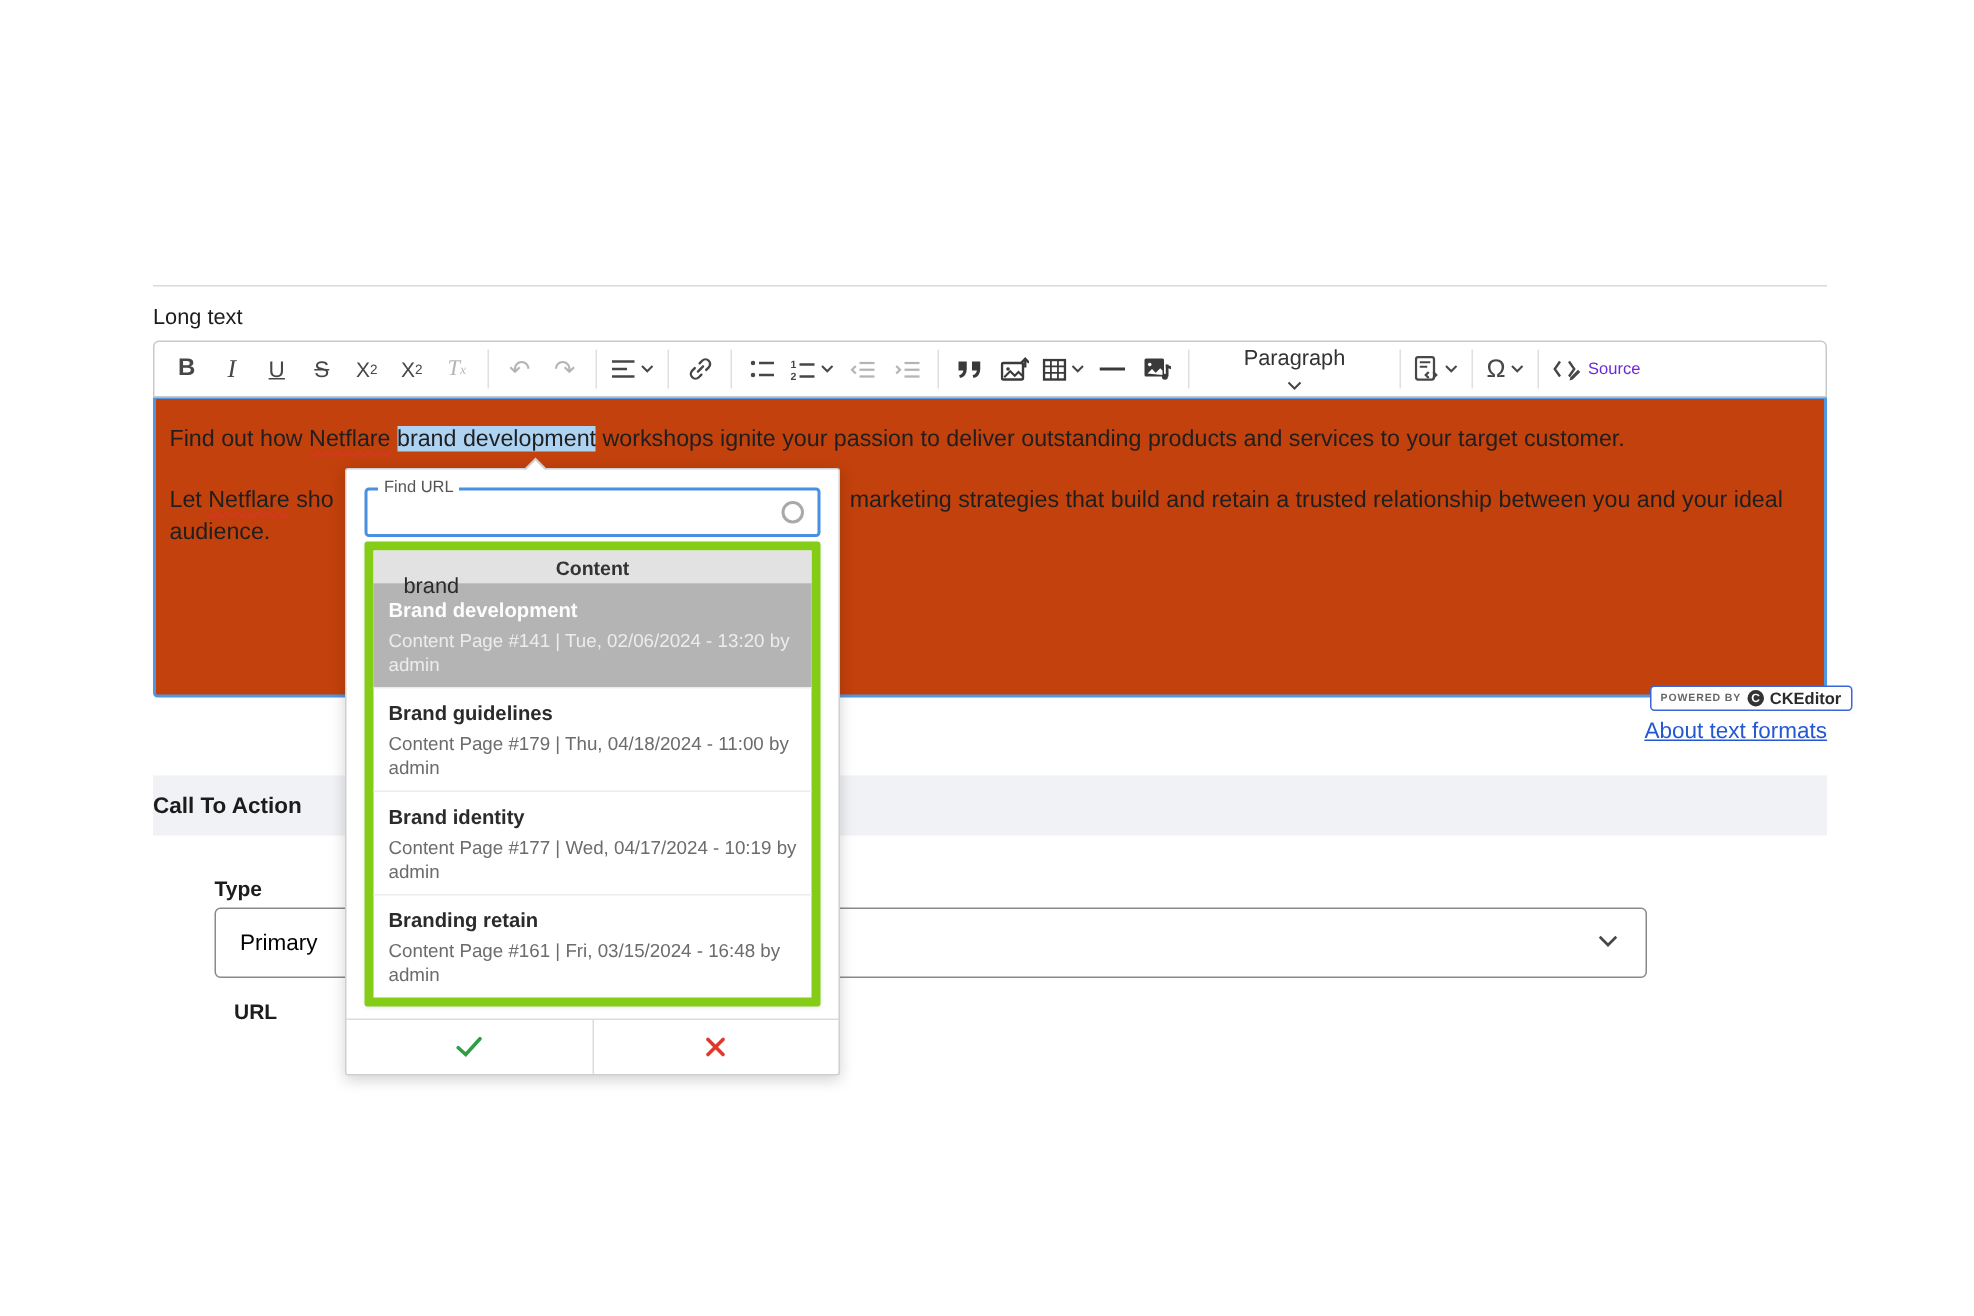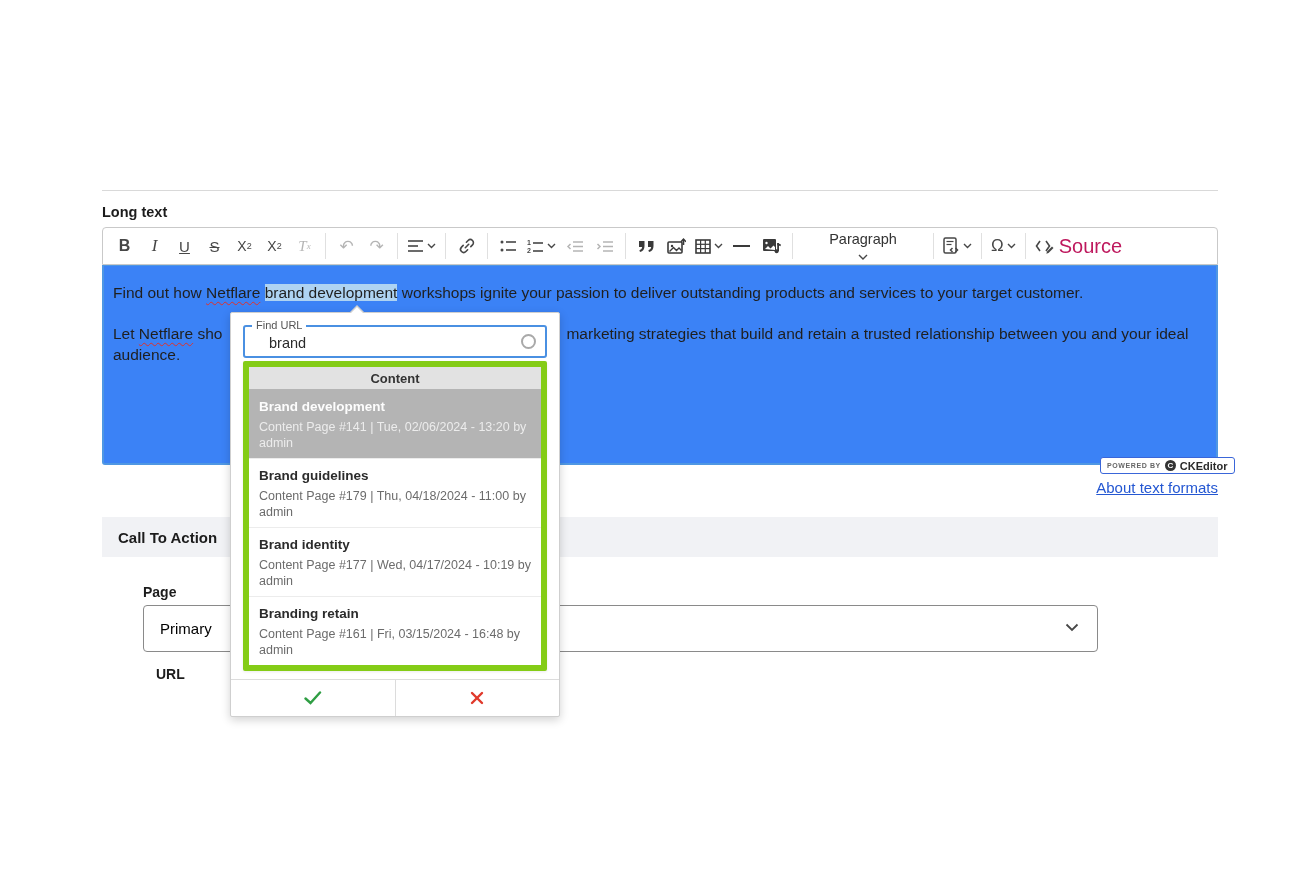--- a/index.html
+++ b/index.html
@@ -2,46 +2,46 @@
 <html><head>
 <meta charset="utf-8">
 <style>
   * { box-sizing: border-box; margin: 0; padding: 0; }
   html,body { width:1316px; height:877px; background:#fff; font-family:"Liberation Sans", sans-serif; position:relative; overflow:hidden; }
 
   .abs { position:absolute; }
 
   
   .top-divider { left:102px; top:190px; width:1116px; height:1px; background:#d9d9d9; }
-  .field-label { left:102px; top:204px; font-size:14.5px; font-weight:bold; color:#1c1c1c; }
+  .field-label { left:102px; top:204px; font-size:14.5px; font-weight:normal; color:#1c1c1c; }
 
   
   .toolbar { left:102px; top:227px; width:1116px; height:38px; background:#fff;
              border:1px solid #c9c9c9; border-radius:4px 4px 0 0;
              display:flex; align-items:center; padding:0 7px; gap:1px; }
   .tbtn { min-width:29px; height:30px; display:flex; align-items:center; justify-content:center;
           color:#474747; font-size:15px; border-radius:3px; cursor:pointer; padding:0 3px; }
   .tbtn.disabled { opacity:.40; cursor:default; }
   .tsep { width:1px; height:26px; background:#e0e0e0; margin:0 5px; flex:none; }
   .chev { margin-left:3px; }
   .glyph-b { font-weight:bold; font-size:16px; }
   .glyph-i { font-style:italic; font-family:"Liberation Serif", serif; font-size:17px; }
   .glyph-u { text-decoration:underline; font-size:15px; }
   .glyph-s { text-decoration:line-through; font-size:15px; }
   .supsub { font-size:14px; }
   .supsub sup, .supsub sub { font-size:9px; }
   .glyph-tx { font-family:"Liberation Serif", serif; font-style:italic; font-size:15px; }
   .glyph-tx sub { font-size:9px; }
   .glyph-arrow { font-size:17px; }
   .para-btn { width:128px; justify-content:space-between; color:#333; font-size:14.5px; padding:0 6px;flex-direction:column; }
-  .source-btn { color:#be185d; font-size:20px; gap:5px; }
+  .source-btn { color:#6d28d9; font-size:11px; gap:5px; }
   svg.ic { display:block; }
 
   
-  .editable { left:102px; top:265px; width:1116px; height:200px; background:#3b82f6;
+  .editable { left:102px; top:265px; width:1116px; height:200px; background:#c2410c;
               border:2px solid #4f97e3; border-top-width:1px; border-radius:0 0 3px 3px;
               padding:16px 9px 0; font-size:15.5px; color:#1f1f1f; line-height:21px; }
   .editable p { margin-bottom:20px; }
   .squiggle { text-decoration:underline; text-decoration-style:wavy; text-decoration-color:#e0312a;
               text-decoration-thickness:1px; text-underline-offset:3px; }
   .selection { background:#aed3f2; }
   .gap-spacer { display:inline-block; width:344px; }
 
   
   .badge { left:1100px; top:457px; height:17px; background:#fff; border:1px solid #3a66d9; border-radius:3px;
@@ -49,40 +49,40 @@
   .badge .pb { font-size:7px; letter-spacing:.6px; color:#666; font-weight:bold; }
   .badge .logo { width:11px; height:11px; border-radius:50%; background:#333; color:#fff; font-size:8px;
                  font-weight:bold; display:flex; align-items:center; justify-content:center; }
   .badge .ck { font-size:11px; font-weight:bold; color:#2b2b2b; }
 
   .about-link-row { left:102px; top:479px; width:1116px; text-align:right; }
   .about-link { font-size:15px; color:#2457d2; text-decoration:underline; cursor:pointer; }
 
   
   .cta-bar { left:102px; top:517px; width:1116px; height:40px; background:#f1f2f5;
-             display:flex; align-items:center; padding-left:16px; font-size:15px; font-weight:bold; color:#1c1c1c; }
+             display:flex; align-items:center; font-size:15px; font-weight:bold; color:#1c1c1c; }
   .type-label { left:143px; top:584px; font-size:14px; font-weight:bold; color:#1c1c1c; }
   .type-select { left:143px; top:605px; width:955px; height:47px; background:#fff; border:1px solid #8a8a8a;
                  border-radius:4px; display:flex; align-items:center; padding-left:16px; font-size:15px;
                  color:#000000; cursor:pointer; }
   .type-select .sel-chev { position:absolute; right:18px; top:17px; }
   .url-label { left:156px; top:666px; font-size:14px; font-weight:bold; color:#1c1c1c; }
 
   
   .popup { left:230px; top:312px; width:330px; background:#fff; border:1px solid #cfcfcf; border-radius:2px;
            box-shadow:0 3px 10px rgba(0,0,0,.18); z-index:10; padding:12px 12px 0; }
   .popup::before { content:""; position:absolute; top:-8px; left:118px; border:8px solid transparent;
                    border-top:none; border-bottom:8px solid #cfcfcf; }
   .popup::after { content:""; position:absolute; top:-6.5px; left:119px; border:7px solid transparent;
                   border-top:none; border-bottom:7px solid #fff; }
   .url-field { position:relative; height:33px; border:2px solid #4a90e2; border-radius:3px; background:#fff;
                margin-bottom:3px; }
   .url-field .fl { position:absolute; top:-8px; left:7px; background:#fff; padding:0 4px; font-size:11px; color:#555; }
   .url-field input { border:none; outline:none; width:calc(100% - 34px); height:100%; padding:2px 0 0 24px;
-                     font-size:14.5px; color:#2b2b2b; font-family:"Liberation Sans", sans-serif; background:transparent; }
+                     font-size:14.5px; color:#2b2b2b; font-family:"Liberation Sans", sans-serif; background:transparent;margin-top:48px; }
   .spinner { position:absolute; right:9px; top:50%; margin-top:-8px; width:15px; height:15px; border-radius:50%;
              border:2px solid #a9a9a9; }
   .result-list { border:6px solid #84cc16; border-radius:2px; box-shadow:0 1px 3px rgba(0,0,0,.08); background:#fff; }
   .group-header { height:22px; background:#e2e2e2; font-size:13px; font-weight:bold; color:#333;
                   display:flex; align-items:center; justify-content:center; }
   .result-item { padding:8px 10px 7px; cursor:pointer; border-top:1px solid #ececec; }
   .result-item:first-of-type { border-top:none; }
   .result-item .r-title { font-size:13.5px; font-weight:bold; color:#2b2b2b; line-height:17px; }
   .result-item .r-meta { font-size:12.5px; color:#6c6c6c; line-height:16px; margin-top:4px; }
   .result-item.selected { background:#b4b4b4; border-top-color:#b4b4b4; }
@@ -329,21 +329,21 @@
   <span class="ck">CKEditor</span>
 </div>
 
 <div class="abs about-link-row">
   <span class="about-link">About text formats</span>
 </div>
 
 <div class="abs cta-bar">
   <span>Call To Action</span>
 </div>
-<div class="abs type-label">Page</div>
+<div class="abs type-label">Type</div>
 <div class="abs type-select">
   <span>Primary</span>
   <span class="sel-chev">
       <svg class="ic" width="14" height="9" viewBox="0 0 14 9">
         <polyline points="1.5,1.5 7,7 12.5,1.5" fill="none" stroke="#474747" stroke-width="1.8"></polyline>
       </svg>
     </span>
 </div>
 <div class="abs url-label">URL</div>
 

